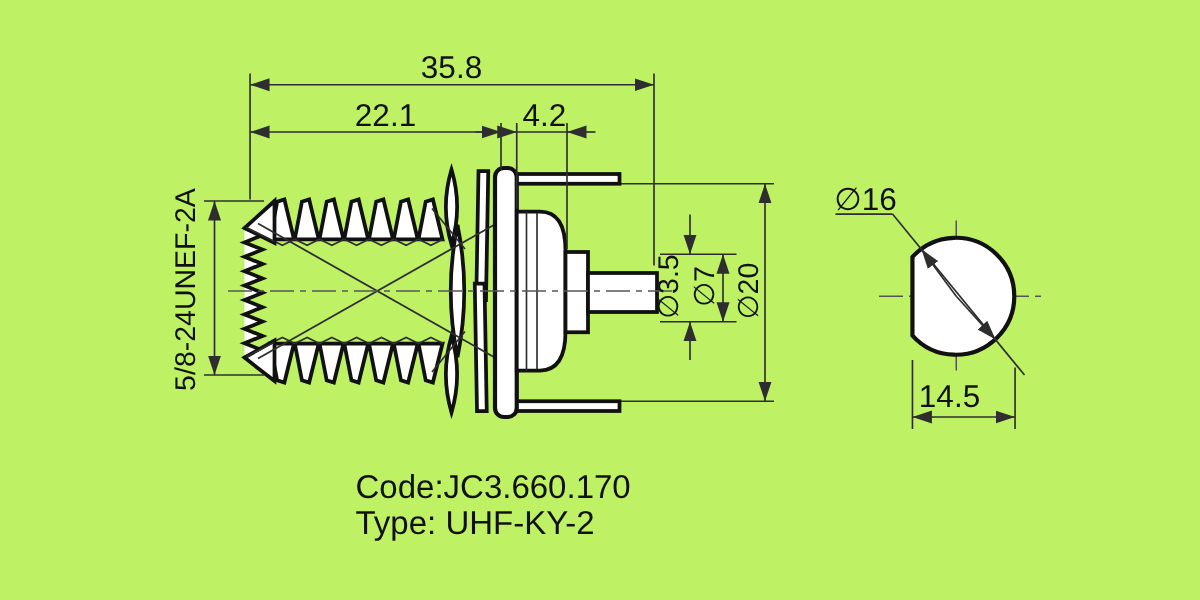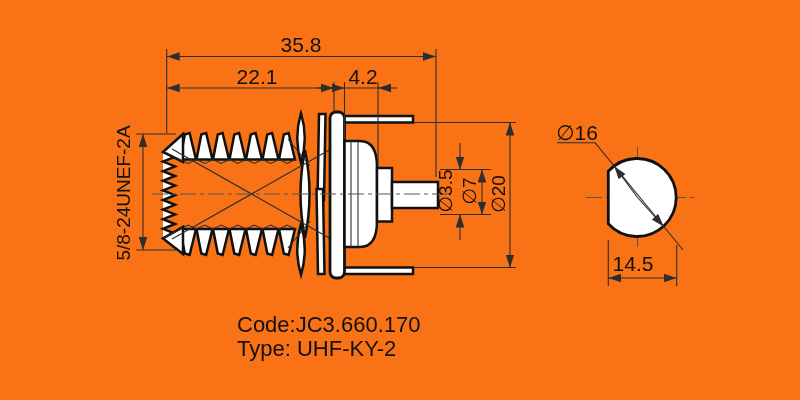--- a/index.html
+++ b/index.html
@@ -1,17 +1,17 @@
 <!DOCTYPE html>
 <html><head>
 <meta charset="utf-8">
 <style>
   html,body{margin:0;padding:0;background:#fff;}
   .canvas{
-    position:relative;width:800px;height:400px;background:#f97316;
+    position:relative;width:800px;height:400px;background:#bef264;
     font-family:"Liberation Sans", sans-serif;
   }
   svg{display:block;}
   text{fill:#111;}
   .dim-text{font-size:21px;}
   .dim-text-sm{font-size:19px;}
   .dia-text{font-size:21px;}
   .note-text{font-size:22px;}
   .outline{fill:#fff;stroke:#111;stroke-width:2.5;stroke-linejoin:miter;}
   .outline-thick{fill:#fff;stroke:#111;stroke-width:2.8;}

